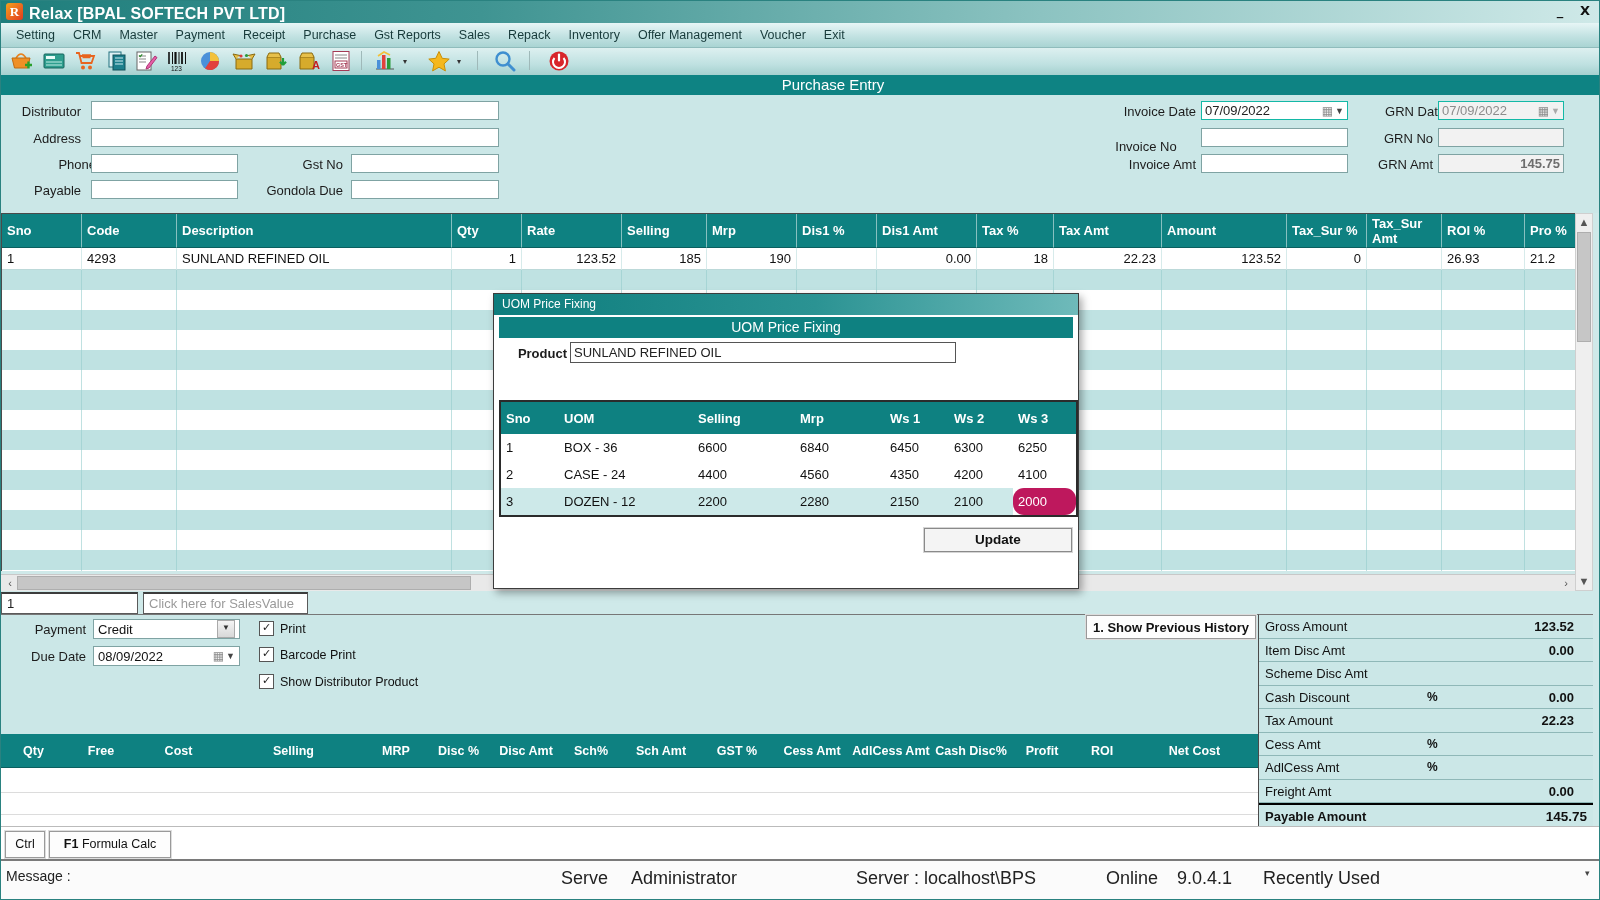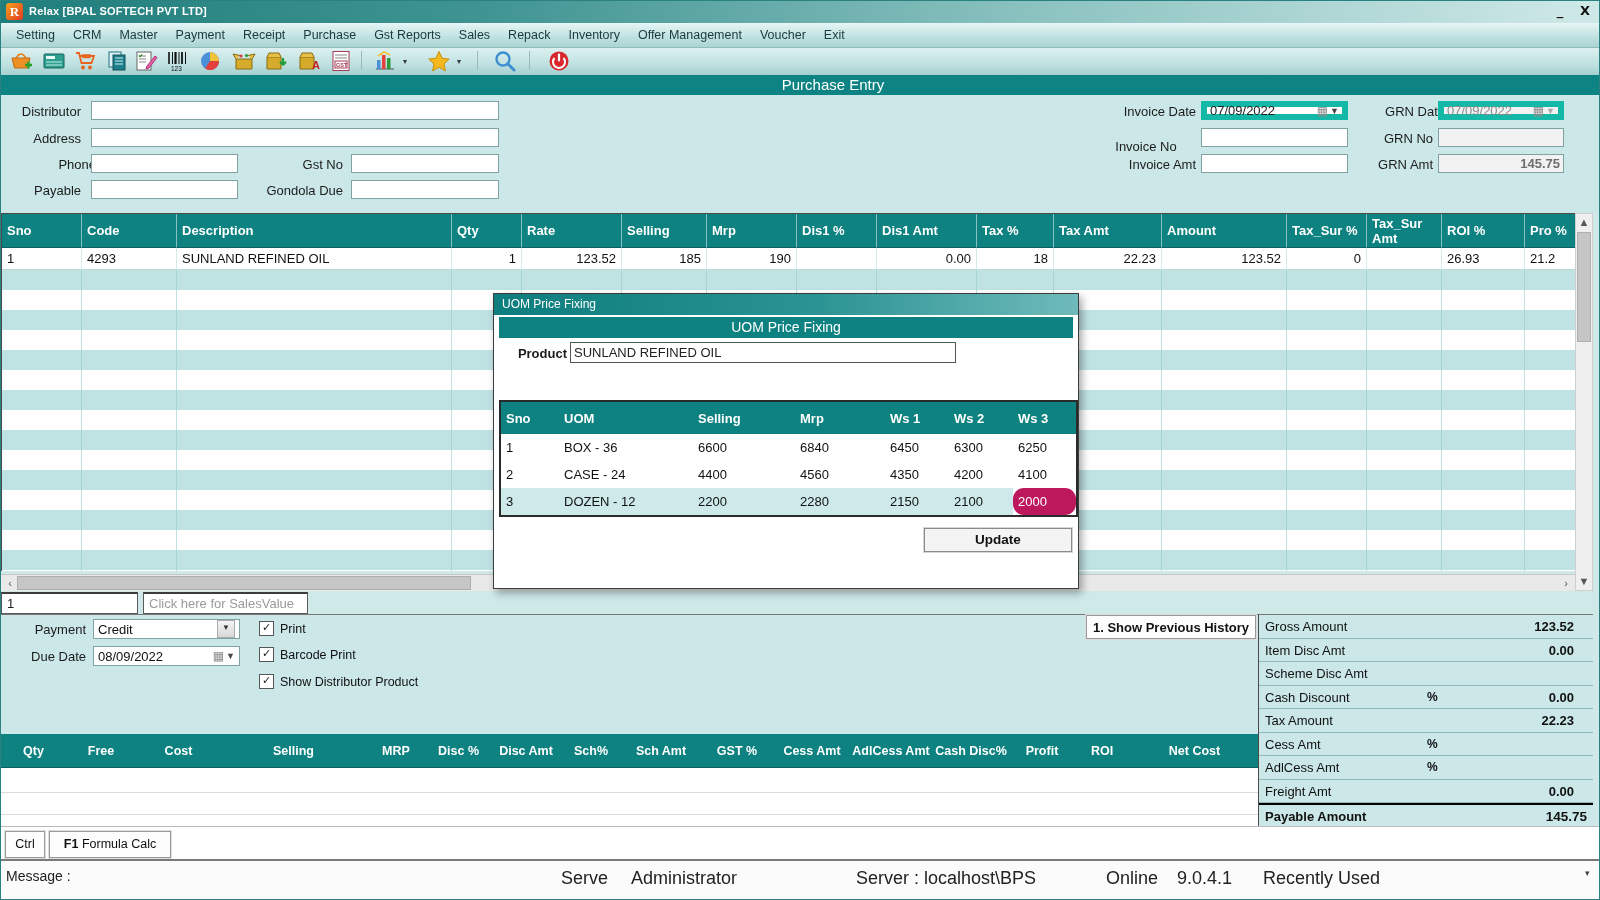--- a/index.html
+++ b/index.html
@@ -5,41 +5,41 @@
   html,body{margin:0;padding:0;background:#9fc9c9;}
   #app{position:relative;width:1600px;height:900px;background:#cfe9e9;overflow:hidden;
        font-family:"Liberation Sans",sans-serif;border:1px solid #2a8280;box-sizing:border-box;}
   .abs{position:absolute;}
   
   .titlebar{left:0;top:0;width:1600px;height:22px;
     background:linear-gradient(90deg,#1f7e7c 0%,#3f9492 30%,#8cc3c1 65%,#cfe9e8 100%);}
   .applogo{left:5px;top:2px;width:17px;height:17px;border-radius:3px;
     background:linear-gradient(135deg,#f5a21d,#e23a1f);color:#fff;font:bold 13px "Liberation Serif",serif;
     text-align:center;line-height:17px;}
-  .apptitle{left:28px;top:4px;color:#fff;font-size:11px;font-weight:bold;letter-spacing:.2px;}
+  .apptitle{left:28px;top:4px;color:#fff;font-size:16px;font-weight:bold;letter-spacing:.2px;}
   .winbtn{top:2px;color:#111;font:bold 13px "DejaVu Sans",sans-serif;width:18px;text-align:center;cursor:default;}
   
   .menubar{left:0;top:22px;width:1600px;height:25px;display:flex;align-items:center;padding-left:6px;box-sizing:border-box;
     background:linear-gradient(180deg,#e7f6f6 0%,#c2e2e2 55%,#a9d4d3 100%);border-bottom:1px solid #8fbcbc;}
   .menuitem{padding:0 9px;font-size:12.5px;color:#173a3a;line-height:24px;}
   
   .toolbar{left:0;top:47px;width:1600px;height:27px;
     background:linear-gradient(180deg,#ddf0f0 0%,#bfe1e1 60%,#a5d0cf 100%);border-bottom:1px solid #8fbcbc;}
   .tico{position:absolute;top:2px;width:24px;height:22px;}
   .tsep{position:absolute;top:3px;width:1px;height:19px;background:#9fb9b9;}
   .tcaret{position:absolute;top:9px;font-size:8px;color:#333;}
   
   .pagebar{left:0;top:74px;width:1600px;height:20px;background:#0e8383;color:#fff;
     text-align:center;font-size:15px;line-height:20px;padding-left:32px;}
   
   .formarea{left:0;top:94px;width:1600px;height:118px;background:#cbe7e7;}
   .lbl{position:absolute;font-size:13px;color:#1c1c1c;text-align:right;}
   .inp{position:absolute;background:#fff;border:1px solid #7fa3a3;height:19px;font:13px "Liberation Sans",sans-serif;
     padding:0 3px;box-sizing:border-box;color:#222;}
-  .datebox{position:absolute;background:#fff;border:6px solid #14b8a6;height:19px;box-sizing:border-box;
+  .datebox{position:absolute;background:#fff;border:1px solid #14b8a6;height:19px;box-sizing:border-box;
     font-size:13px;color:#222;display:flex;align-items:center;padding:0 3px;}
   .datebox .dtxt{flex:1;}
   .calglyph{color:#8b8b8b;font-size:12px;margin-right:2px;}
   .dcaret{color:#444;font-size:9px;}
   .dis{background:#f2f2f2;color:#8c8c8c;}
   
   .gridwrap{left:0;top:212px;width:1574px;border-top:1px solid #4a4a4a;border-left:1px solid #4a4a4a;box-sizing:border-box;}
   .gridcols{display:grid;grid-template-columns:80px 95px 275px 70px 100px 85px 90px 80px 100px 77px 108px 125px 80px 75px 83px 51px;}
   .gh{background:#0e8181;color:#fff;font-weight:bold;font-size:13px;padding:2px 5px;line-height:15px;
     border-right:1px solid rgba(255,255,255,.5);border-bottom:1px solid #0a5f5f;display:flex;align-items:center;height:34px;box-sizing:border-box;}

